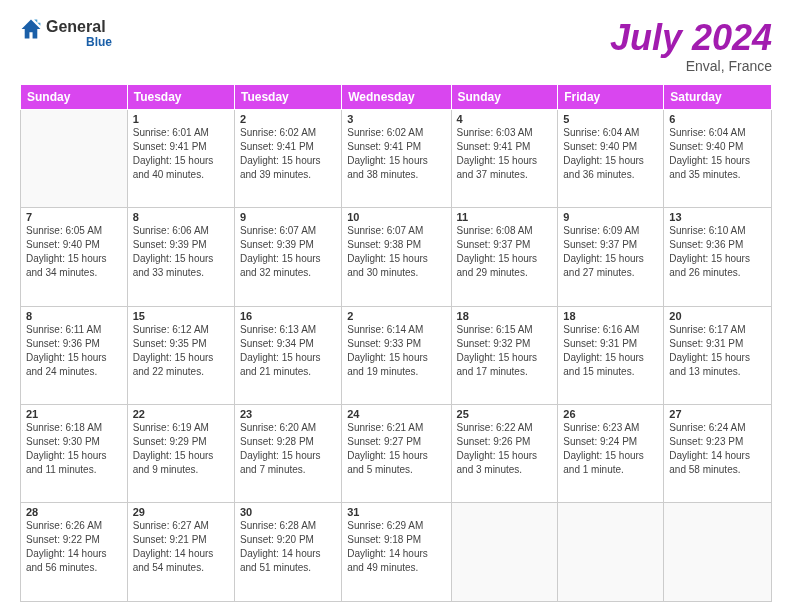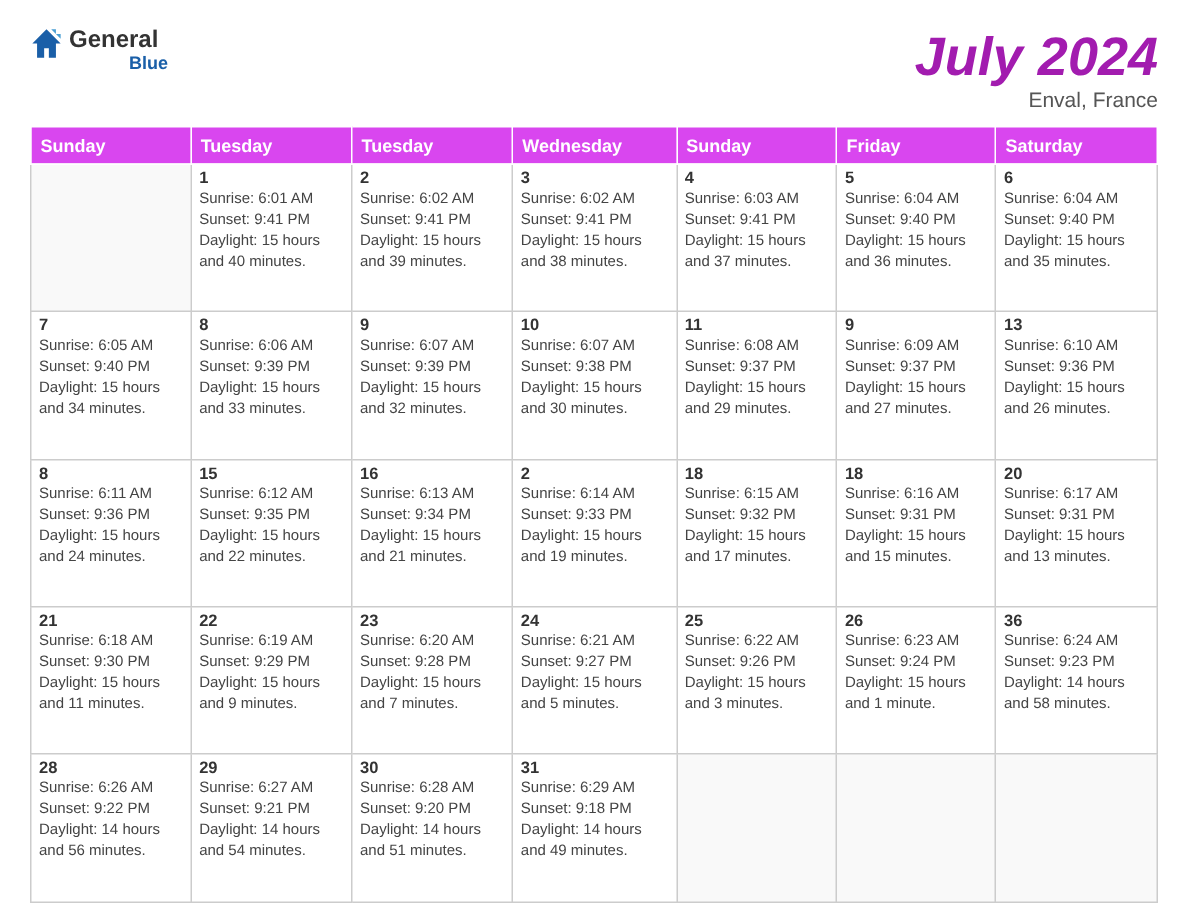--- a/index.html
+++ b/index.html
@@ -244,21 +244,21 @@
           </td>
           <td>
             <span class="day-number">25</span>
             <div class="day-info">Sunrise: 6:22 AM<br>Sunset: 9:26 PM<br>Daylight: 15 hours<br>and 3 minutes.</div>
           </td>
           <td>
             <span class="day-number">26</span>
             <div class="day-info">Sunrise: 6:23 AM<br>Sunset: 9:24 PM<br>Daylight: 15 hours<br>and 1 minute.</div>
           </td>
           <td>
-            <span class="day-number">36</span>
+            <span class="day-number">27</span>
             <div class="day-info">Sunrise: 6:24 AM<br>Sunset: 9:23 PM<br>Daylight: 14 hours<br>and 58 minutes.</div>
           </td>
         </tr>
         <tr>
           <td>
             <span class="day-number">28</span>
             <div class="day-info">Sunrise: 6:26 AM<br>Sunset: 9:22 PM<br>Daylight: 14 hours<br>and 56 minutes.</div>
           </td>
           <td>
             <span class="day-number">29</span>

